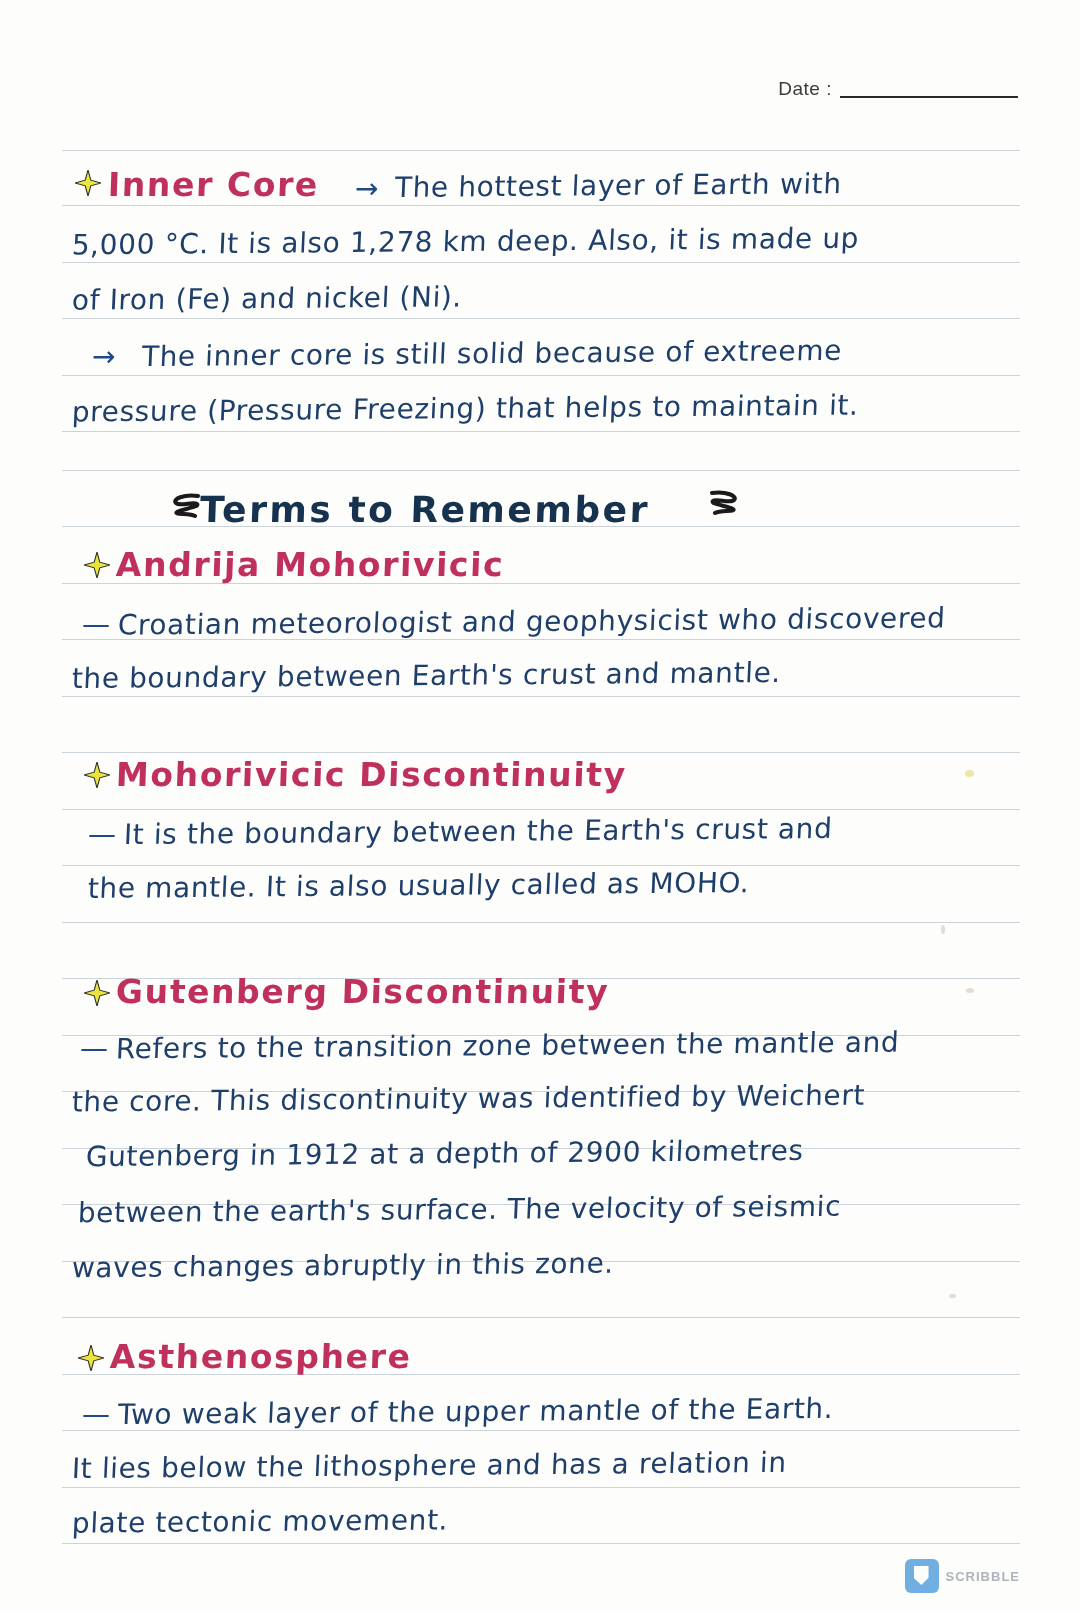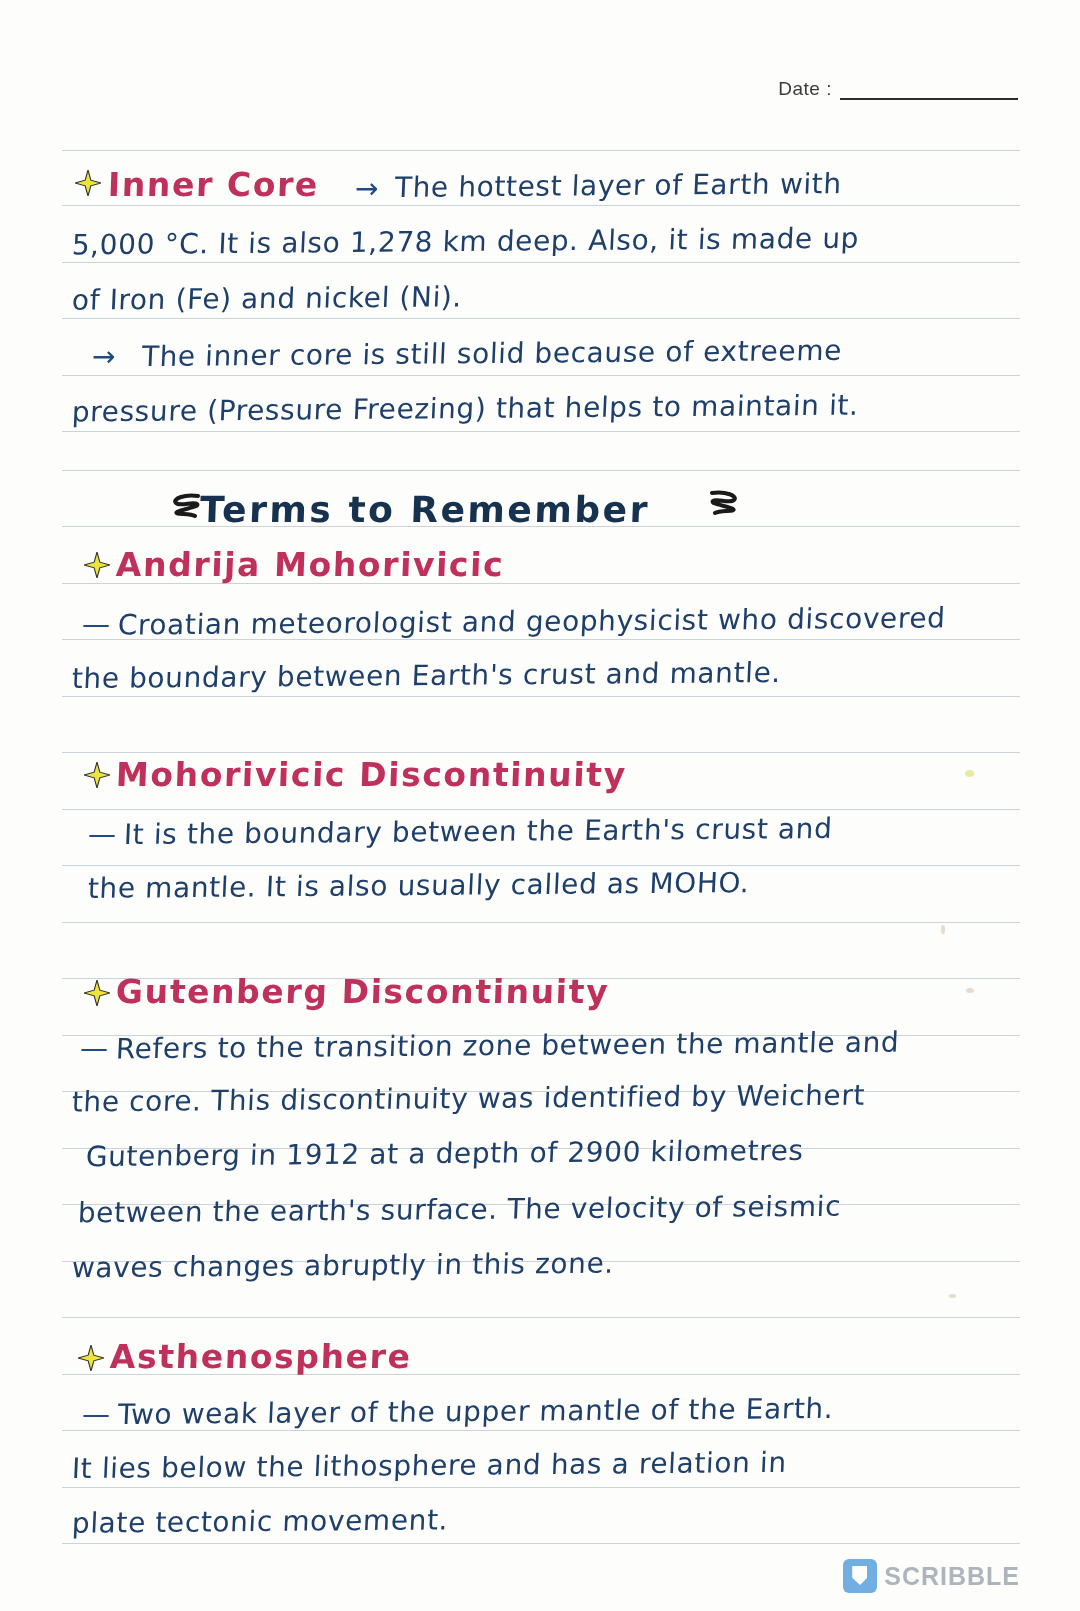--- a/index.html
+++ b/index.html
@@ -39,21 +39,21 @@
     background: #b9c4cc;
     opacity: .75;
   }
 
   
   .date-row {
     position: absolute;
     top: 78px;
     right: 62px;
     display: flex;
-    align-items: flex-end;
+    align-items: flex-start;
     gap: 8px;
   }
   .date-label {
     font-family: "Liberation Sans", sans-serif;
     font-size: 19px;
     color: #3b3b3b;
     letter-spacing: .5px;
   }
   .date-line {
     width: 178px;
@@ -139,21 +139,21 @@
   .wm-badge::after {
     content: "";
     position: absolute;
     left: 9px; top: 7px;
     width: 15px; height: 19px;
     background: #ffffff;
     clip-path: polygon(0 0, 100% 0, 100% 62%, 52% 100%, 0 62%);
   }
   .wm-text {
     font-family: "Liberation Sans", sans-serif;
-    font-size: 25px;
+    font-size: 13px;
     font-weight: 700;
     letter-spacing: 1px;
     color: #7d8894;
   }
 
   
   .speck {
     position: absolute;
     background: #cdb9a6;
     opacity: .5;

